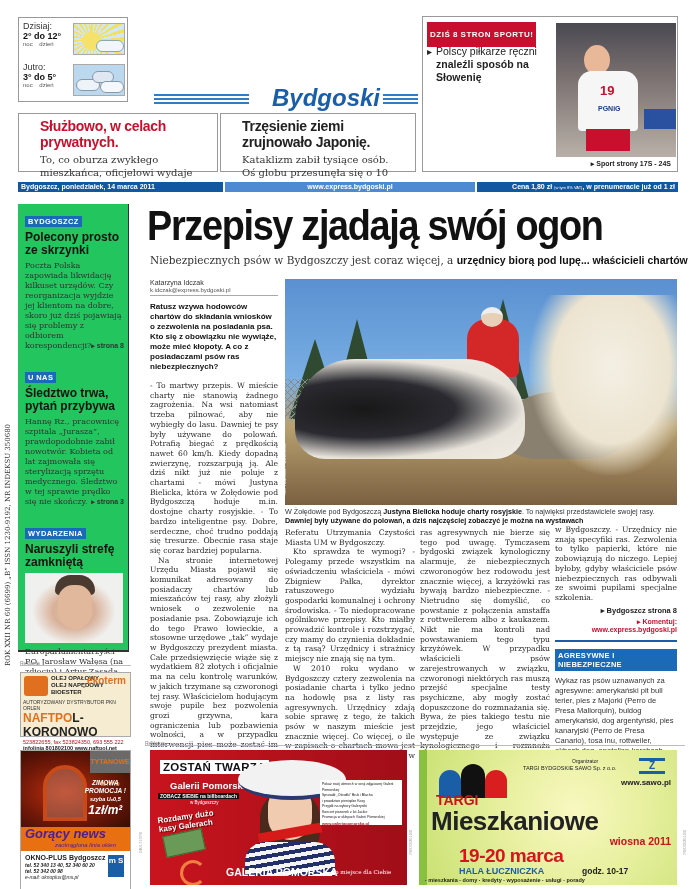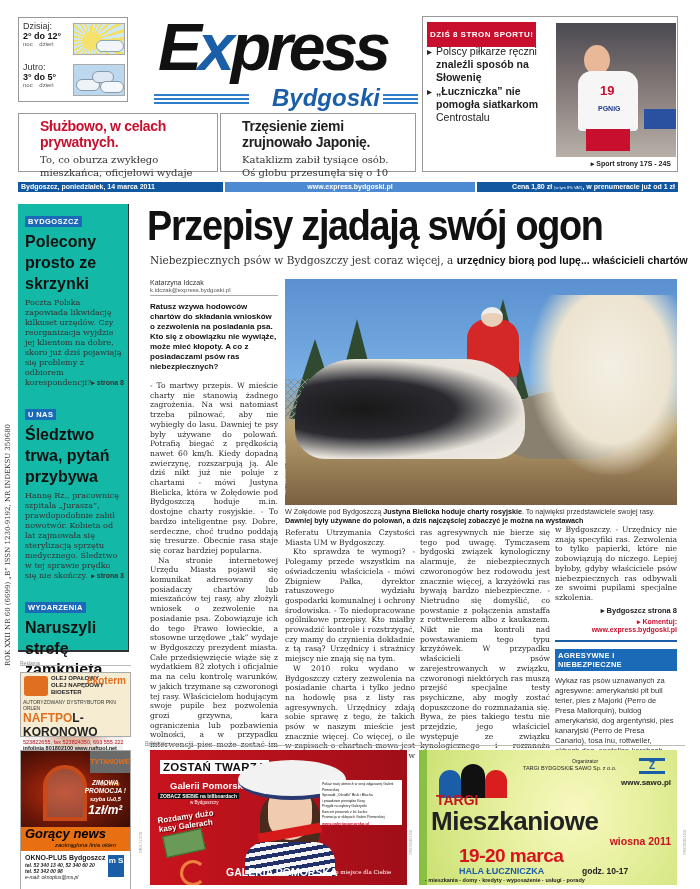--- a/index.html
+++ b/index.html
@@ -49,24 +49,24 @@
   #infobar div { height: 10px; line-height: 10px; padding: 0 3px; }
   #infobar .seg1 { background: #1158a0; width: 205px; }
   #infobar .seg2 { background: #4d8ad2; width: 250px; text-align: center; margin-left: 2px; }
   #infobar .seg3 { background: #1158a0; flex: 1; text-align: right; margin-left: 2px; }
 
   
   #printnote { left: 0; top: 380px; width: 16px; height: 330px; }
   #printnote span { position: absolute; left: 50%; top: 50%; transform: translate(-50%,-50%) rotate(-90deg); white-space: nowrap; font-size: 7px; color: #333; }
 
   
-  #leftcol { left: 18px; top: 204px; width: 111px; height: 448px; background: #14b8a6; border-right: 1px solid #333; border-bottom: 2px solid #333; padding: 5px 4px 4px 7px; }
+  #leftcol { left: 18px; top: 204px; width: 111px; height: 448px; background: #22c55e; border-right: 1px solid #333; border-bottom: 2px solid #333; padding: 5px 4px 4px 7px; }
   .lsec { margin-bottom: 10px; }
   .lsec .cat { display: inline-block; background: #1a6ab8; color: #fff; font-family: "Liberation Sans", sans-serif; font-weight: bold; font-size: 7.5px; padding: 1px 3px; margin-bottom: 4px; letter-spacing: 0.4px; }
-  .lsec h3 { font-family: "Liberation Sans", sans-serif; font-weight: bold; font-size: 16px; line-height: 21px; margin-bottom: 4px; color: #111; }
+  .lsec h3 { font-family: "Liberation Sans", sans-serif; font-weight: bold; font-size: 12px; line-height: 13px; margin-bottom: 4px; color: #111; }
   .lsec p { font-size: 8px; line-height: 10px; color: #333; }
   .lsec .ref { font-family: "Liberation Sans", sans-serif; font-weight: bold; font-size: 7px; float: right; }
   .lsec .ref::before { content: "▸ "; }
   .portrait { width: 98px; height: 70px; margin: 3px 0 4px; background: radial-gradient(ellipse at 50% 55%, #e8c8b0 0%, #d8b098 30%, #f0f0ee 60%); position: relative; overflow: hidden; }
   .portrait .hair { position: absolute; left: 30px; top: 2px; width: 40px; height: 20px; background: #4a3a30; border-radius: 20px 20px 6px 6px; }
   .portrait .face { position: absolute; left: 33px; top: 12px; width: 34px; height: 44px; background: #e2b89c; border-radius: 16px 16px 18px 18px; }
 
   
   .reklama { font-family: "Liberation Sans", sans-serif; font-size: 5px; color: #888; border-bottom: 1px solid #bbb; height: 6px; }
 
@@ -78,21 +78,21 @@
   #ad-naftpol .l3 { font-size: 12px; font-weight: bold; color: #222; line-height: 14px; }
   #ad-naftpol .l3 .o { color: #e07020; }
   #ad-naftpol .l4 { font-size: 5.5px; color: #b8101e; }
   #ad-naftpol .l5 { font-size: 5.5px; font-weight: bold; color: #222; }
 
   #ad-okno { left: 20px; top: 750px; width: 111px; height: 156px; border: 1px solid #aaa; overflow: hidden; font-family: "Liberation Sans", sans-serif; }
   #ad-okno .top { position: absolute; left: 0; top: 0; width: 111px; height: 83px; background: radial-gradient(ellipse at 40% 50%, #c03010 0%, #701808 50%, #2a0a04 100%); }
   #ad-okno .brand { position: absolute; right: 0; top: 0; width: 40px; height: 22px; background: #6a6a6a; color: #e07020; font-size: 7px; font-weight: bold; text-align: center; line-height: 22px; }
   #ad-okno .promo { position: absolute; right: 4px; top: 28px; text-align: center; color: #fff; font-size: 6.5px; font-weight: bold; font-style: italic; line-height: 8px; }
   #ad-okno .promo .big { font-size: 12px; line-height: 14px; }
-  #ad-okno .band { position: absolute; left: 0; top: 76px; width: 111px; height: 24px; background: #e87010; color: #000000; padding-left: 4px; }
+  #ad-okno .band { position: absolute; left: 0; top: 76px; width: 111px; height: 24px; background: #e87010; color: #4c1d95; padding-left: 4px; }
   #ad-okno .band .g { font-size: 13px; font-weight: bold; font-style: italic; line-height: 14px; }
   #ad-okno .band .z { font-size: 6px; font-style: italic; padding-left: 30px; line-height: 8px; }
   #ad-okno .bottom { position: absolute; left: 0; top: 100px; width: 111px; height: 36px; background: #fff; padding: 3px 4px; font-size: 5px; line-height: 6px; font-style: italic; }
   #ad-okno .bottom .name { font-size: 7px; font-weight: bold; font-style: normal; line-height: 8px; }
   #ad-okno .ms { position: absolute; right: 6px; top: 104px; width: 16px; height: 22px; background: #1a5ea8; color: #fff; font-size: 8px; font-weight: bold; text-align: center; line-height: 11px; }
 
   
   #headline { left: 147px; top: 202px; width: 540px; font-family: "Liberation Sans", sans-serif; font-stretch: condensed; font-weight: bold; font-size: 43px; line-height: 46px; color: #111; letter-spacing: -1.5px; transform: scaleX(0.88); transform-origin: left top; white-space: nowrap; }
   #subhead { left: 150px; top: 254px; width: 540px; font-size: 10.5px; color: #333; white-space: nowrap; }
   #subhead b { font-family: "Liberation Sans", sans-serif; font-weight: bold; color: #111; }
@@ -188,39 +188,37 @@
     <div class="wsub"><span>noc</span>&nbsp;&nbsp;&nbsp;&nbsp;<span>dzień</span></div>
     <div class="wicon" style="background:#bcd8ee;">
       <div style="position:absolute;left:2px;top:14px;width:24px;height:12px;border-radius:8px;background:#eef3f8;border:1px solid #89a;"></div>
       <div style="position:absolute;left:18px;top:6px;width:22px;height:12px;border-radius:8px;background:#dfe8f2;border:1px solid #89a;"></div>
       <div style="position:absolute;left:26px;top:16px;width:24px;height:12px;border-radius:8px;background:#f4f7fb;border:1px solid #89a;"></div>
     </div>
   </div>
 </div>
 
 <div id="logo" class="abs">
-  <div class="ex"><span>E</span><span class="x">x</span><span>press</span></div>
   <div class="stripes">
       <div class="stripe"></div>
       <div class="stripe"></div>
       <div class="stripe"></div>
     </div>
   <div class="byd">Bydgoski</div>
   <div class="stripes2">
       <div class="stripe"></div>
       <div class="stripe"></div>
       <div class="stripe"></div>
     </div>
 </div>
 
 <div id="sport" class="abs">
   <div class="tag">DZIŚ 8 STRON SPORTU!</div>
   <ul>
     <li><span>Polscy piłkarze ręczni </span><b>znaleźli sposób na Słowenię</b></li>
-    <li><b>„Łuczniczka” nie pomogła siatkarkom</b><span> Centrostalu</span></li>
   </ul>
   <div class="photo">
     <div style="position:absolute;left:28px;top:22px;width:26px;height:30px;border-radius:50%;background:#e8b898;"></div>
     <div style="position:absolute;left:22px;top:48px;width:60px;height:60px;background:#f6f6f6;border-radius:14px 14px 4px 4px;"></div>
     <div style="position:absolute;left:44px;top:60px;font-family:'Liberation Sans',sans-serif;font-weight:bold;font-size:13px;color:#c8102e;">19</div>
     <div style="position:absolute;left:42px;top:82px;font-family:'Liberation Sans',sans-serif;font-weight:bold;font-size:7px;color:#1a3a8a;">PGNiG</div>
     <div style="position:absolute;left:30px;top:106px;width:44px;height:22px;background:#c8102e;"></div>
     <div style="position:absolute;left:88px;top:86px;width:32px;height:20px;background:#2a50a0;"></div>
   </div>
   <div class="caption">▸ <span>Sport strony 17S - 24S</span></div>

